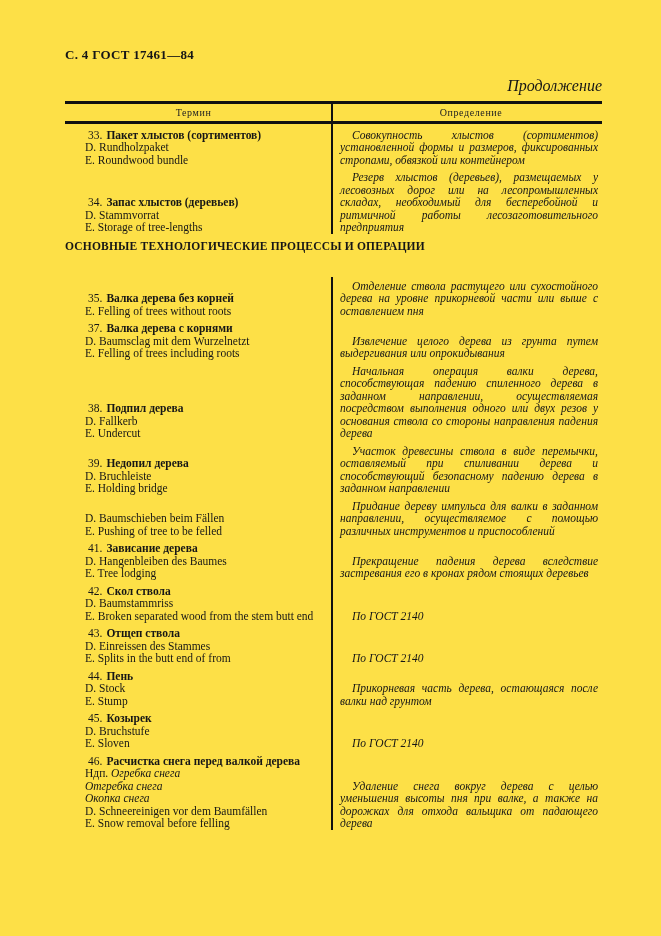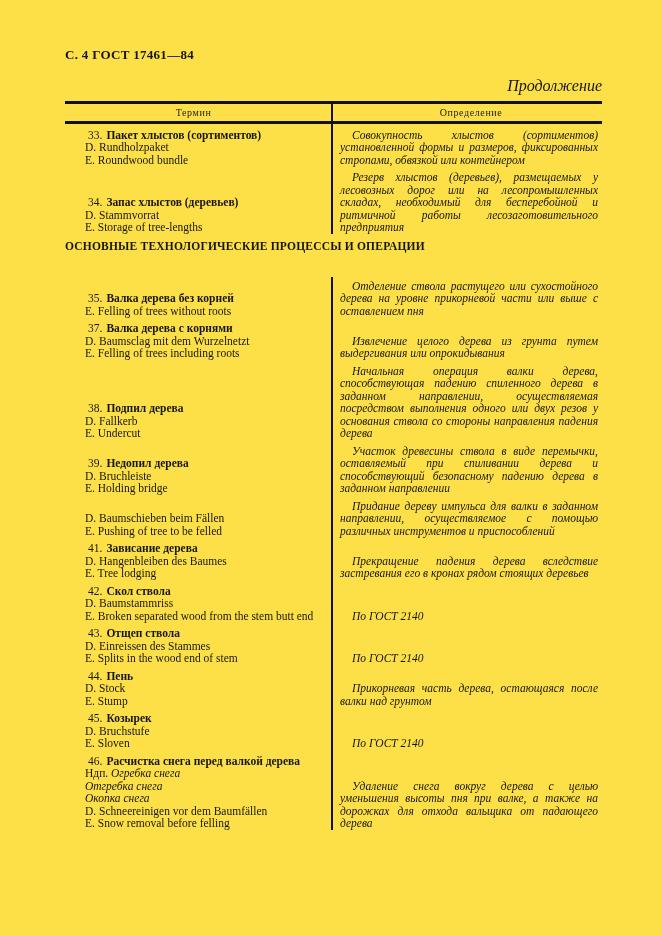--- a/index.html
+++ b/index.html
@@ -213,21 +213,21 @@
       <p class="def-p">По ГОСТ 2140</p>
     </div>
   </div>
 
   <div class="row">
     <div class="cell-term">
       <div class="term-line">
         <span class="num">43.</span><span class="term-b">Отщеп ствола</span>
       </div>
     <div class="term-sub"><span>D. Einreissen des Stammes</span></div>
-              <div class="term-sub"><span>E. Splits in the wood end of stem</span></div>
+              <div class="term-sub"><span>E. Splits in the butt end of from</span></div>
             </div>
     <div class="cell-def">
       <p class="def-p">По ГОСТ 2140</p>
     </div>
   </div>
 
   <div class="row">
     <div class="cell-term">
       <div class="term-line">
         <span class="num">44.</span><span class="term-b">Пень</span>

